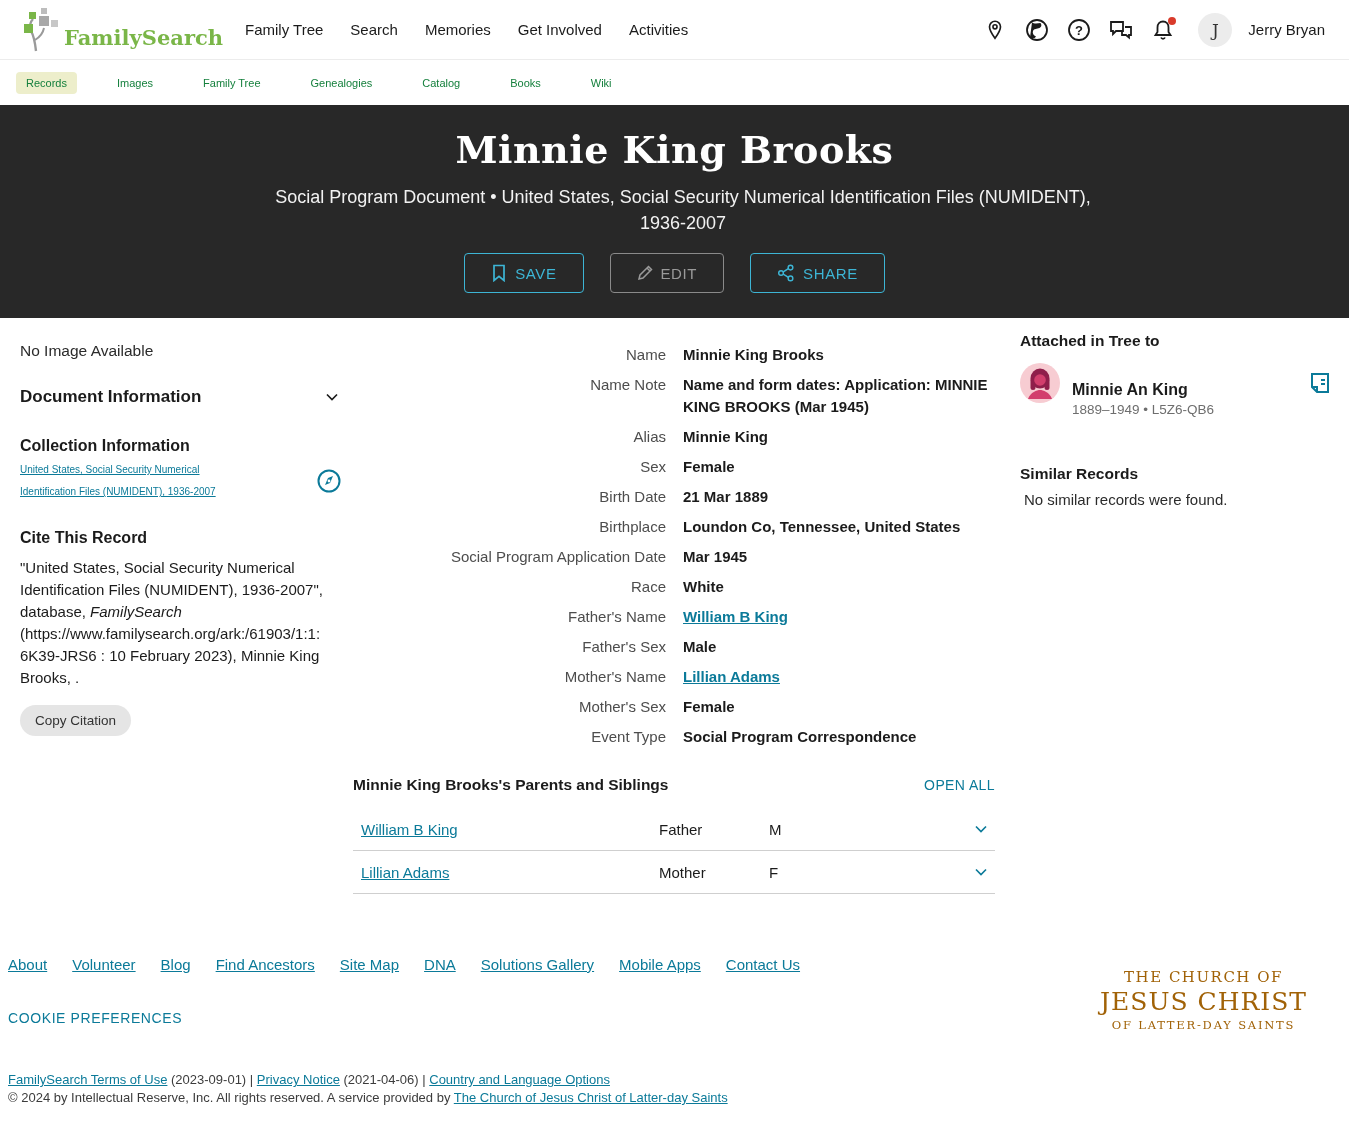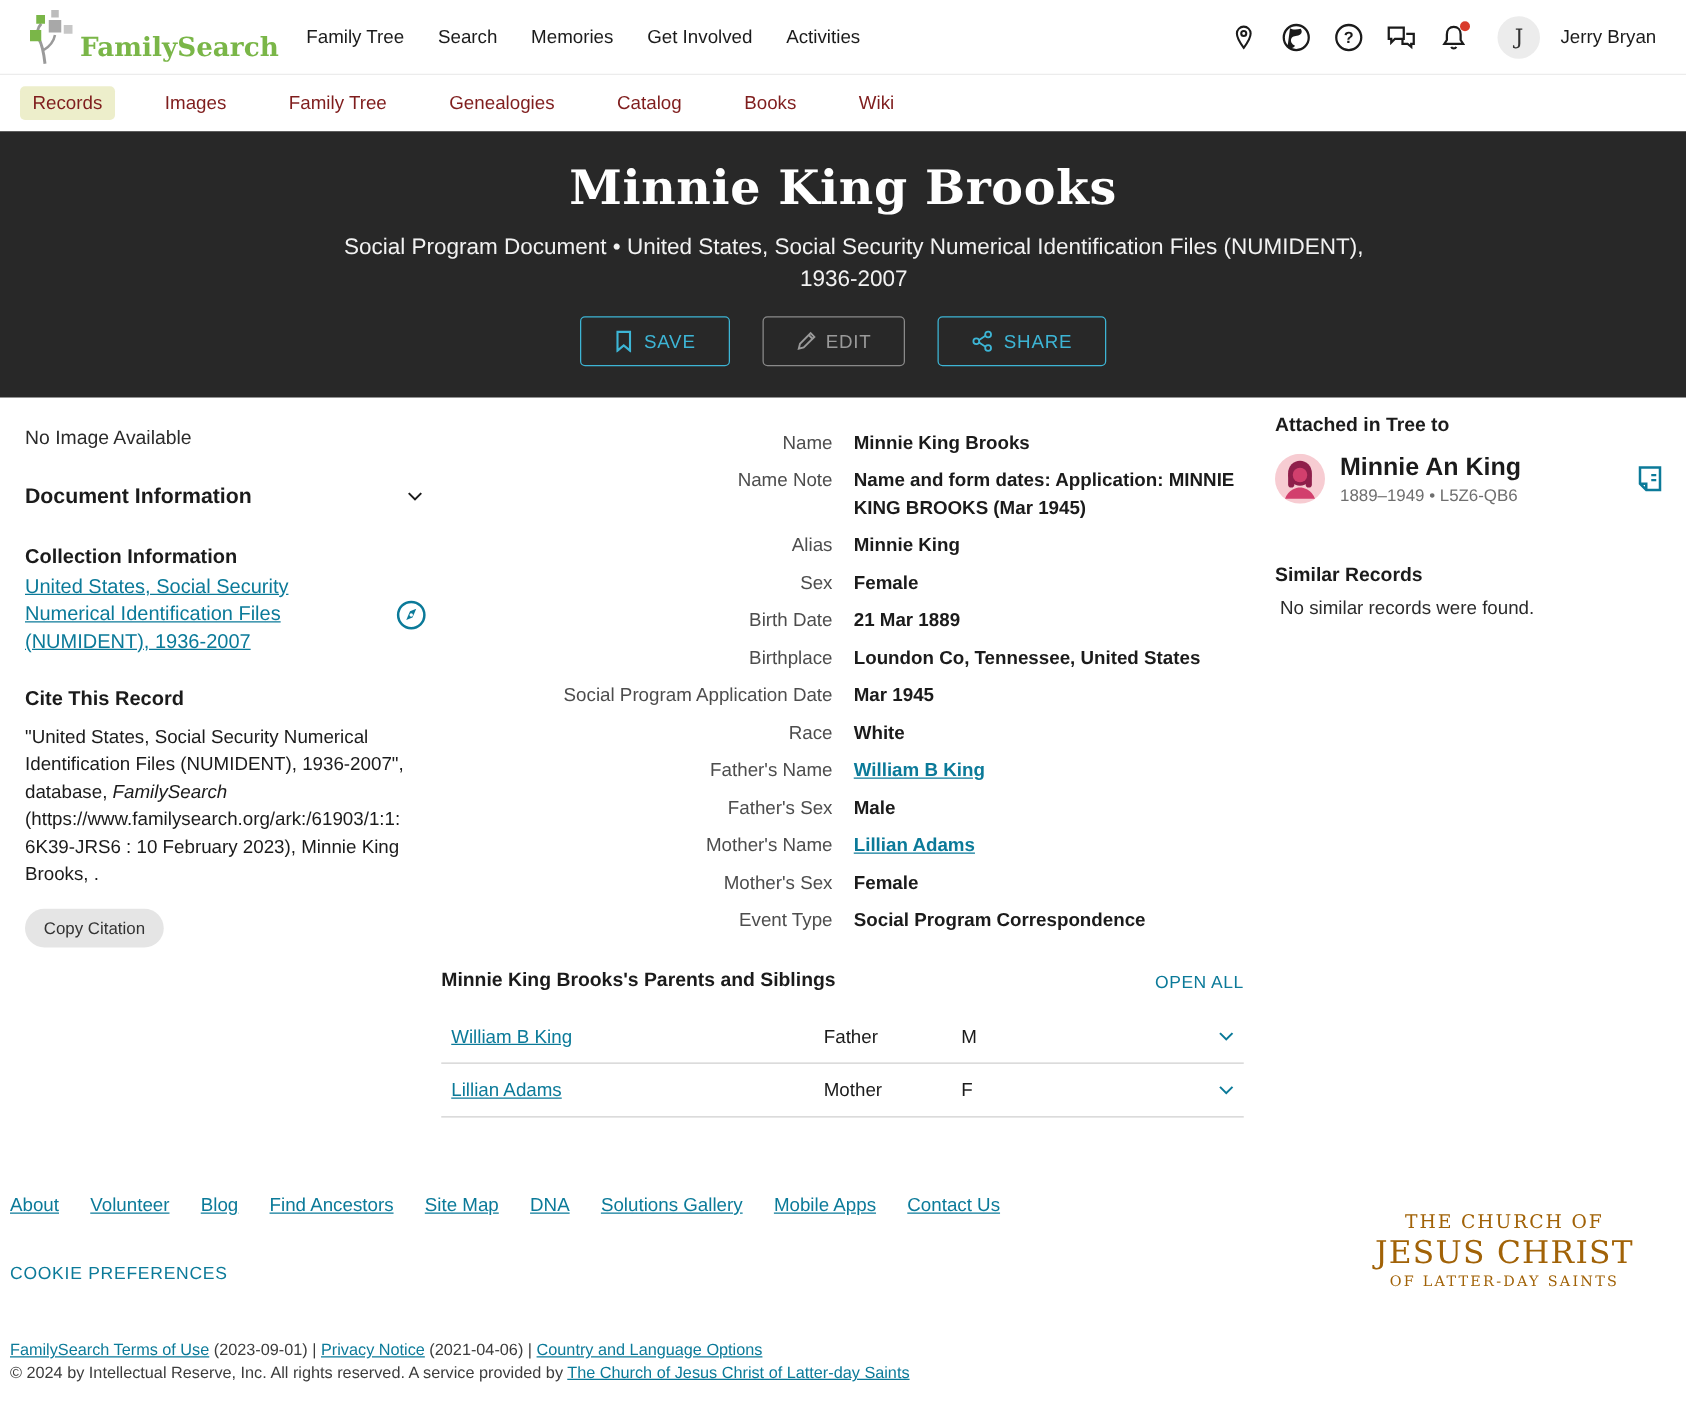--- a/index.html
+++ b/index.html
@@ -20,21 +20,21 @@
   .icon-btn { width:26px; height:26px; display:flex; align-items:center; justify-content:center; position:relative; }
   .bell-dot { position:absolute; top:0; right:0; width:8px; height:8px; border-radius:50%;
     background:#d93b2b; }
   .avatar { width:34px; height:34px; border-radius:50%; background:#ececec;
     display:flex; align-items:center; justify-content:center;
     font-family:"DejaVu Serif", serif; font-size:17px; color:#333; margin-left:6px; }
   .username { font-size:15px; color:#1b1b1b; }
 
   
   .subnav { height:45px; display:flex; align-items:center; gap:30px; padding:0 16px; }
-  .subnav a { color:#7f1d1d; font-size:15px; padding:5px 10px; border-radius:4px;text-align:center; }
+  .subnav a { color:#15803d; font-size:11px; padding:5px 10px; border-radius:4px;text-align:center; }
   .subnav a.active { background:#edeecb; }
 
   
   .hero { height:213px; background:#282828; color:#fff; text-align:center;
     display:flex; flex-direction:column; align-items:center; }
   .hero h1 { font-family:"DejaVu Serif", serif; font-weight:bold; font-size:38px;
     margin-top:22px; letter-spacing:0.5px; }
   .hero-sub { font-size:18px; line-height:26px; max-width:820px; margin-top:12px; color:#f2f2f2;margin-left:17px; }
   .hero-actions { display:flex; gap:26px; margin-top:17px; }
   .hero-btn { display:flex; align-items:center; gap:8px; height:40px; padding:0 26px;
@@ -45,21 +45,21 @@
   
   .content { position:relative; height:622px; }
   .col-left { position:absolute; left:20px; top:24px; width:322px; }
   .no-image { font-size:15.5px; color:#2b2b2b; }
   .doc-info-header { display:flex; align-items:center; justify-content:space-between;
     margin-top:27px; }
   .doc-info-header span { font-weight:bold; font-size:17px; }
   .h3 { font-weight:bold; font-size:16px; }
   .coll-title { margin-top:30px; }
   .collection-row { display:flex; align-items:center; justify-content:space-between; margin-top:4px; }
-  .collection-link { display:block; width:232px; font-size:16px; line-height:22px;
+  .collection-link { display:block; width:232px; font-size:10px; line-height:22px;
     color:#0b7a99; text-decoration:underline; }
   .cite-title { margin-top:26px; }
   .citation { margin-top:10px; width:308px; font-size:15px; line-height:22px; overflow-wrap:anywhere; }
   .citation em { font-style:italic; }
   .copy-citation { margin-top:16px; background:#e5e5e5; border:none; border-radius:16px;
     padding:8px 15px; font-size:13.5px; color:#333; font-family:"Liberation Sans", sans-serif; }
 
   .col-center { position:absolute; left:353px; top:26px; width:642px; }
   .fields { }
   .field-row { display:grid; grid-template-columns:313px 1fr; column-gap:17px; margin-bottom:8px; }
@@ -75,21 +75,21 @@
     height:43px; border-bottom:1px solid #cfcfcf; padding-left:8px; }
   .ft-row:first-of-type { border-top:1px solid #e5e5e5; }
   .ft-name { color:#0b7a99; text-decoration:underline; font-size:15px; }
   .ft-rel, .ft-sex { font-size:15px; color:#1b1b1b; }
 
   .col-right { position:absolute; left:1020px; top:14px; width:312px; }
   .attached-title { font-size:15.5px; }
   .person-row { display:flex; align-items:flex-start; margin-top:13px; }
   .avatar-f { width:40px; height:40px; flex:0 0 40px; }
   .person-txt { margin-left:12px; flex:1; }
-  .p-name { font-weight:bold; font-size:20px; }
+  .p-name { font-weight:bold; font-size:16px;margin-top:18px; }
   .p-meta { color:#6e6e6e; font-size:13.5px; margin-top:3px; }
   .doc-icon { margin-top:8px; }
   .similar-title { margin-top:48px; font-size:15.5px; }
   .similar-empty { margin-top:8px; font-size:15px; padding-left:4px; color:#2b2b2b; }
 
   
   footer { position:relative; padding:16px 0 0 8px; }
   .f-links { display:flex; gap:25px; font-size:15px; }
   .f-links a { color:#0b7a99; text-decoration:underline; }
   .cookie { margin-top:37px; color:#0b7a99; font-size:14px; letter-spacing:0.6px; }

